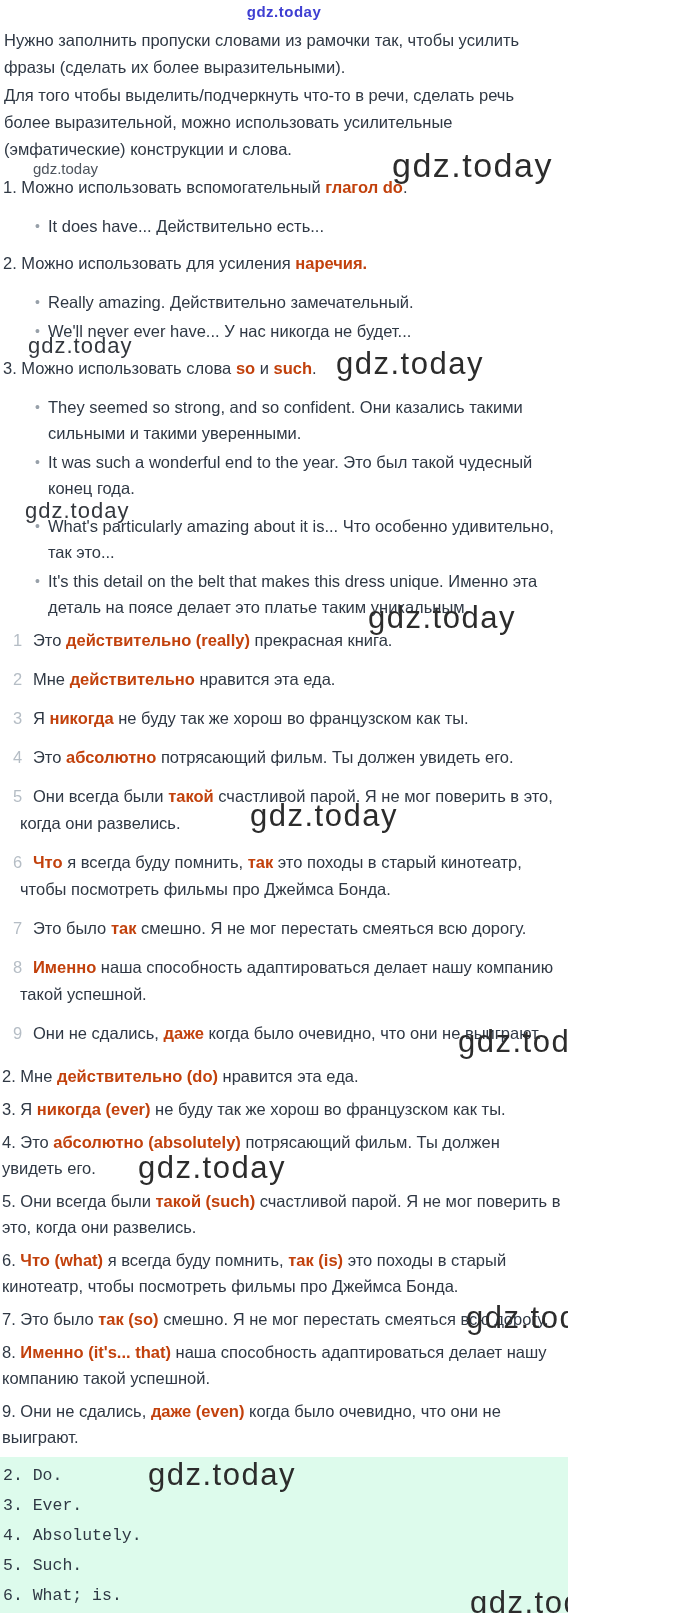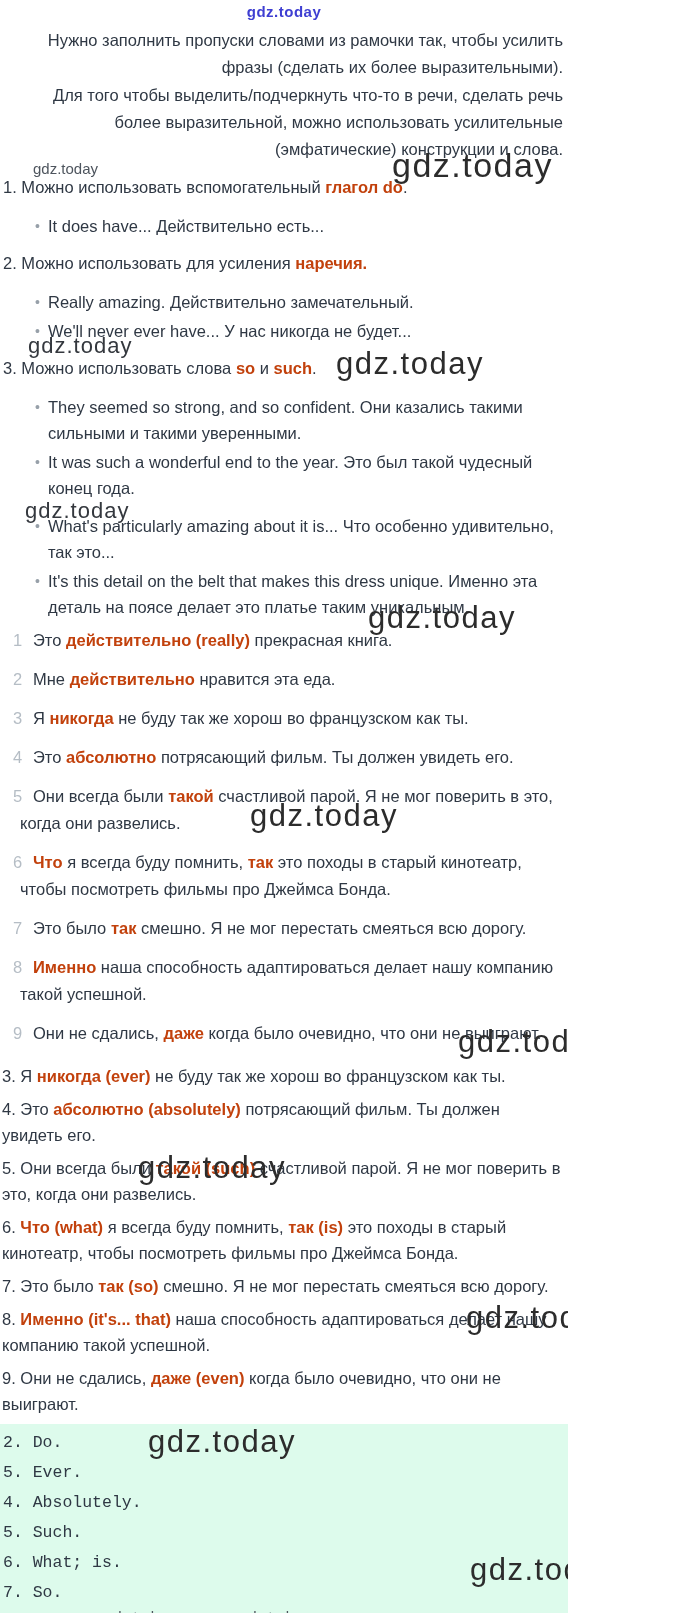--- a/index.html
+++ b/index.html
@@ -1,21 +1,21 @@
 <!DOCTYPE html>
 <html><head>
 <meta charset="utf-8">
 <style>
   html,body{margin:0;padding:0;background:#ffffff;}
   .page{position:relative;width:568px;height:1613px;overflow:hidden;
         font-family:"Liberation Sans",sans-serif;font-size:16.5px;color:#2f3844;
         display:flex;flex-direction:column;background:#fff;}
   .logo{flex:none;text-align:center;padding-top:3px;font-size:15px;line-height:18px;
         color:#3e3ed2;font-weight:700;letter-spacing:.5px;}
-  .intro{flex:none;margin:6px 5px 0 4px;text-align:right;}
+  .intro{flex:none;margin:6px 22px 0 4px;}
   .intro p{margin:0;line-height:27.25px;}
   .sections{flex:none;margin:0 5px 0 3px;}
   .section{margin-top:11px;}
   .section-title{line-height:27px;}
   .bullets{margin:12px 0 0 0;padding:0 0 0 45px;list-style:none;}
   .bullets li{position:relative;line-height:26px;margin-bottom:3px;}
   .bullets li::before{content:"•";position:absolute;left:-13px;top:0;color:#97a0a9;font-size:14px;}
   .tasks{flex:none;margin:4px 8px 0 0;}
   .task{position:relative;padding-left:20px;text-indent:13px;line-height:27px;margin-bottom:12px;}
   .task-num{position:absolute;left:13px;top:0;color:#b5bdc5;text-indent:0;}
@@ -72,32 +72,33 @@
       <div class="task"><span class="task-num">2</span><span>Мне </span><span class="b">действительно</span><span> нравится эта еда.</span></div>
       <div class="task"><span class="task-num">3</span><span>Я </span><span class="b">никогда</span><span> не буду так же хорош во французском как ты.</span></div>
       <div class="task"><span class="task-num">4</span><span>Это </span><span class="b">абсолютно</span><span> потрясающий фильм. Ты должен увидеть его.</span></div>
       <div class="task"><span class="task-num">5</span><span>Они всегда были </span><span class="b">такой</span><span> счастливой парой. Я не мог поверить в это, когда они развелись.</span></div>
       <div class="task"><span class="task-num">6</span><span class="b">Что</span><span> я всегда буду помнить, </span><span class="b">так</span><span> это походы в старый кинотеатр, чтобы посмотреть фильмы про Джеймса Бонда.</span></div>
       <div class="task"><span class="task-num">7</span><span>Это было </span><span class="b">так</span><span> смешно. Я не мог перестать смеяться всю дорогу.</span></div>
       <div class="task"><span class="task-num">8</span><span class="b">Именно</span><span> наша способность адаптироваться делает нашу компанию такой успешной.</span></div>
       <div class="task"><span class="task-num">9</span><span>Они не сдались, </span><span class="b">даже</span><span> когда было очевидно, что они не выиграют.</span></div>
     </div>
   <div class="answers" id="answers">
+      <div class="answer"><span>2. Мне </span><span class="b">действительно (do)</span><span> нравится эта еда.</span></div>
       <div class="answer"><span>3. Я </span><span class="b">никогда (ever)</span><span> не буду так же хорош во французском как ты.</span></div>
       <div class="answer"><span>4. Это </span><span class="b">абсолютно (absolutely)</span><span> потрясающий фильм. Ты должен увидеть его.</span></div>
       <div class="answer"><span>5. Они всегда были </span><span class="b">такой (such)</span><span> счастливой парой. Я не мог поверить в это, когда они развелись.</span></div>
       <div class="answer"><span>6. </span><span class="b">Что (what)</span><span> я всегда буду помнить, </span><span class="b">так (is)</span><span> это походы в старый кинотеатр, чтобы посмотреть фильмы про Джеймса Бонда.</span></div>
       <div class="answer"><span>7. Это было </span><span class="b">так (so)</span><span> смешно. Я не мог перестать смеяться всю дорогу.</span></div>
       <div class="answer"><span>8. </span><span class="b">Именно (it's... that)</span><span> наша способность адаптироваться делает нашу компанию такой успешной.</span></div>
       <div class="answer"><span>9. Они не сдались, </span><span class="b">даже (even)</span><span> когда было очевидно, что они не выиграют.</span></div>
     </div>
   <div class="green" id="green">
     <div id="green-items">
         <div class="green-item">2. Do.</div>
-        <div class="green-item">5. Ever.</div>
+        <div class="green-item">3. Ever.</div>
         <div class="green-item">4. Absolutely.</div>
         <div class="green-item">5. Such.</div>
         <div class="green-item">6. What; is.</div>
         <div class="green-item">7. So.</div>
         <div class="green-item">8. It's; that.</div>
       </div>
   <span class="wm wm-big" style="left: 148px; top: 0px; font-size: 31px;">gdz.today</span>
       <span class="wm wm-big" style="left: 470px; top: 128px; font-size: 31px;">gdz.today</span>
       <span class="wm wm-small" style="left: 105px; top: 184px; font-size: 15px;">gdz.today</span>
       <span class="wm wm-small" style="left: 240px; top: 184px; font-size: 15px;">gdz.today</span>

